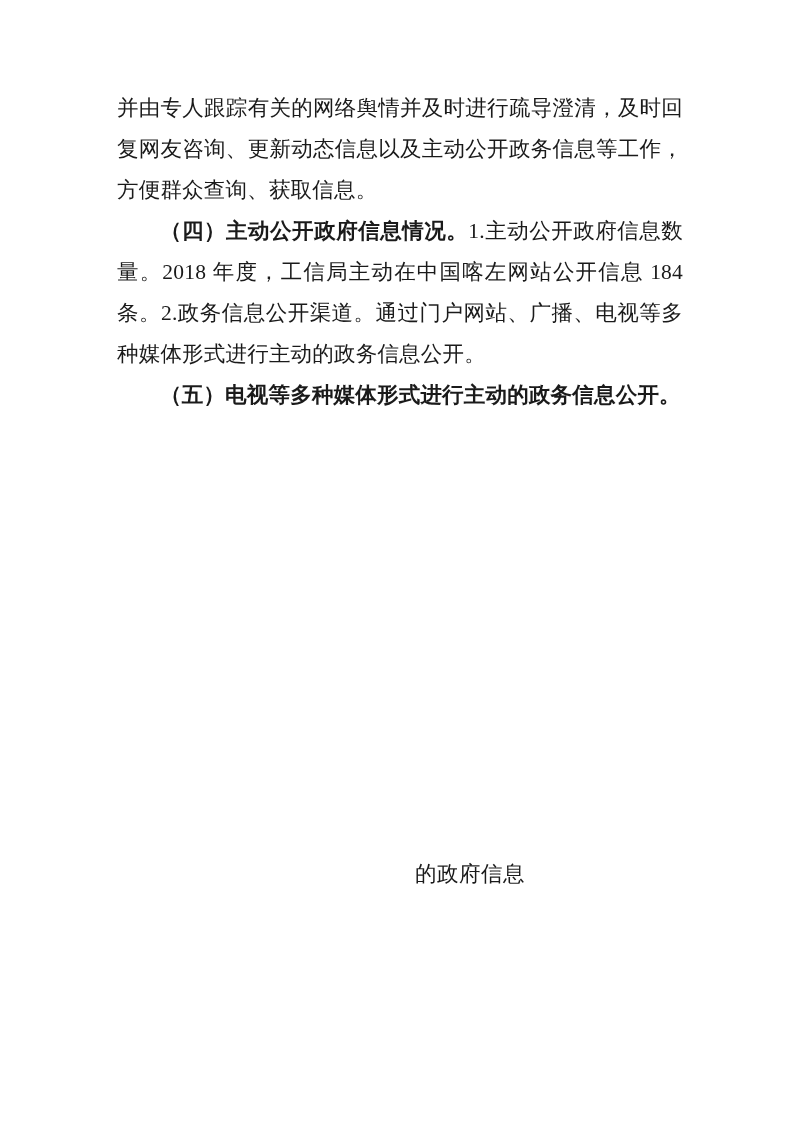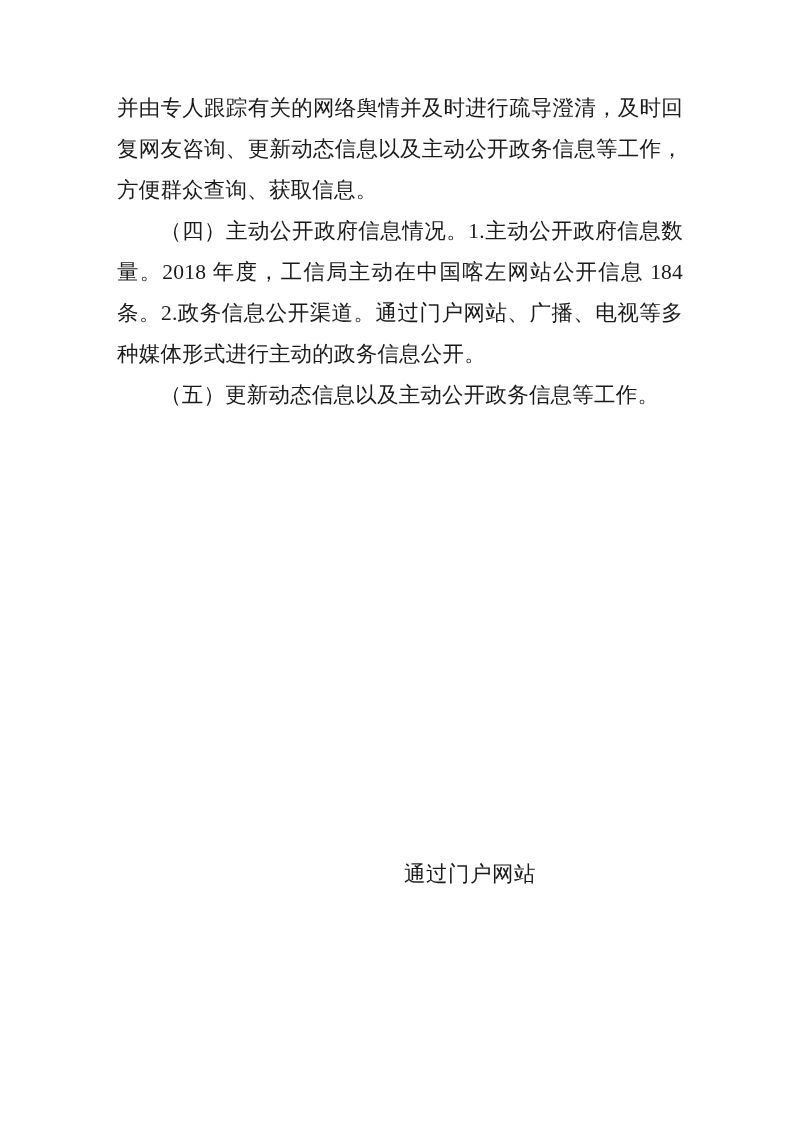--- a/index.html
+++ b/index.html
@@ -34,21 +34,21 @@
     line-height: 41px;
     text-align: justify;
     text-justify: inter-character;
     margin: 0 0 0 0;
     letter-spacing: 0.2px;
   }
   .para.indent {
     text-indent: 43px;
   }
   .bold {
-    font-weight: normal;
+    font-weight: bold;
   }
   .sig-block {
     position: absolute;
     left: 117px;
     top: 852px;
     width: 566px;
     text-align: center;
   }
   .sig-line {
     font-size: 21.5px;
@@ -61,22 +61,22 @@
 <body>
 
 <div class="page">
 
   <div class="content">
 
     <p class="para">并由专人跟踪有关的网络舆情并及时进行疏导澄清，及时回复网友咨询、更新动态信息以及主动公开政务信息等工作，方便群众查询、获取信息。</p>
 
     <p class="para indent"><span class="bold">（四）主动公开政府信息情况。</span><span>1.主动公开政府信息数量。2018 年度，工信局主动在中国喀左网站公开信息 184 条。2.政务信息公开渠道。通过门户网站、广播、电视等多种媒体形式进行主动的政务信息公开。</span></p>
 
-    <p class="para indent"><span class="bold">（五）更新动态信息以及主动公开政务信息等工作。</span></p>
+    <p class="para indent"><span class="bold">（五）电视等多种媒体形式进行主动的政务信息公开。</span></p>
 
 
   </div>
 
   <div class="sig-block">
-    <div class="sig-line">通过门户网站</div>
+    <div class="sig-line">的政府信息</div>
   </div>
 
 </div>
 
 </body></html>

